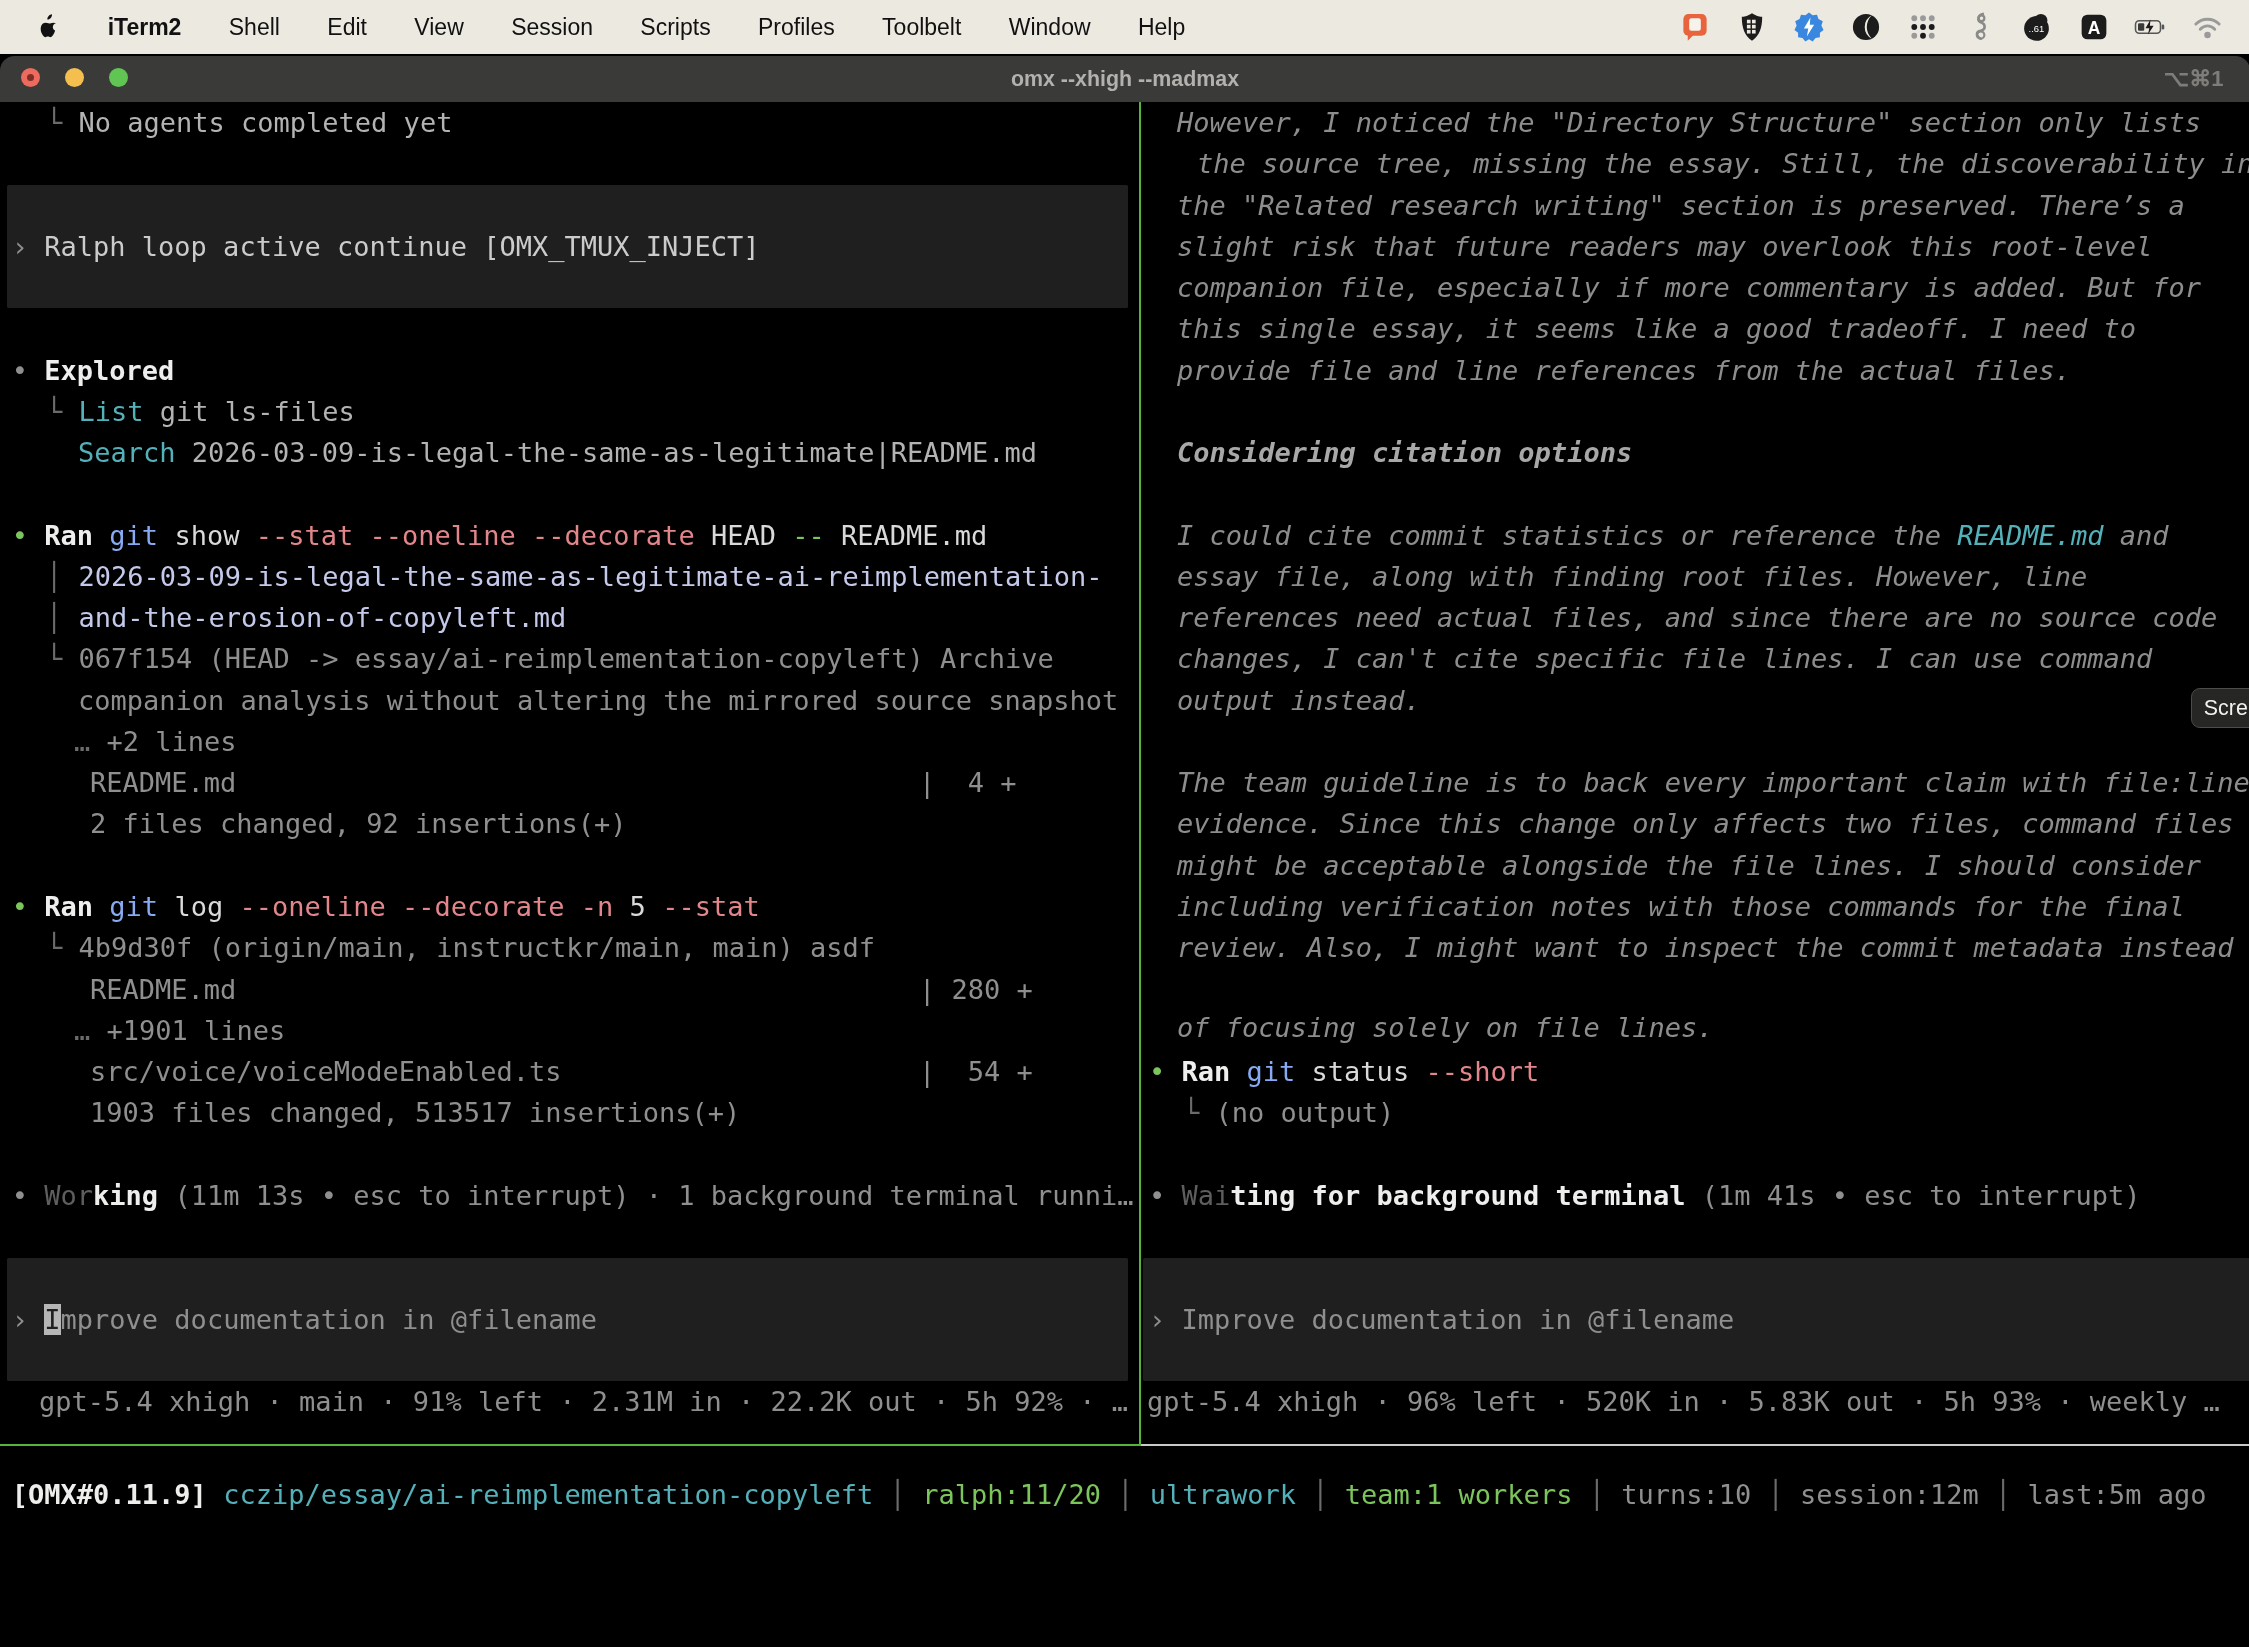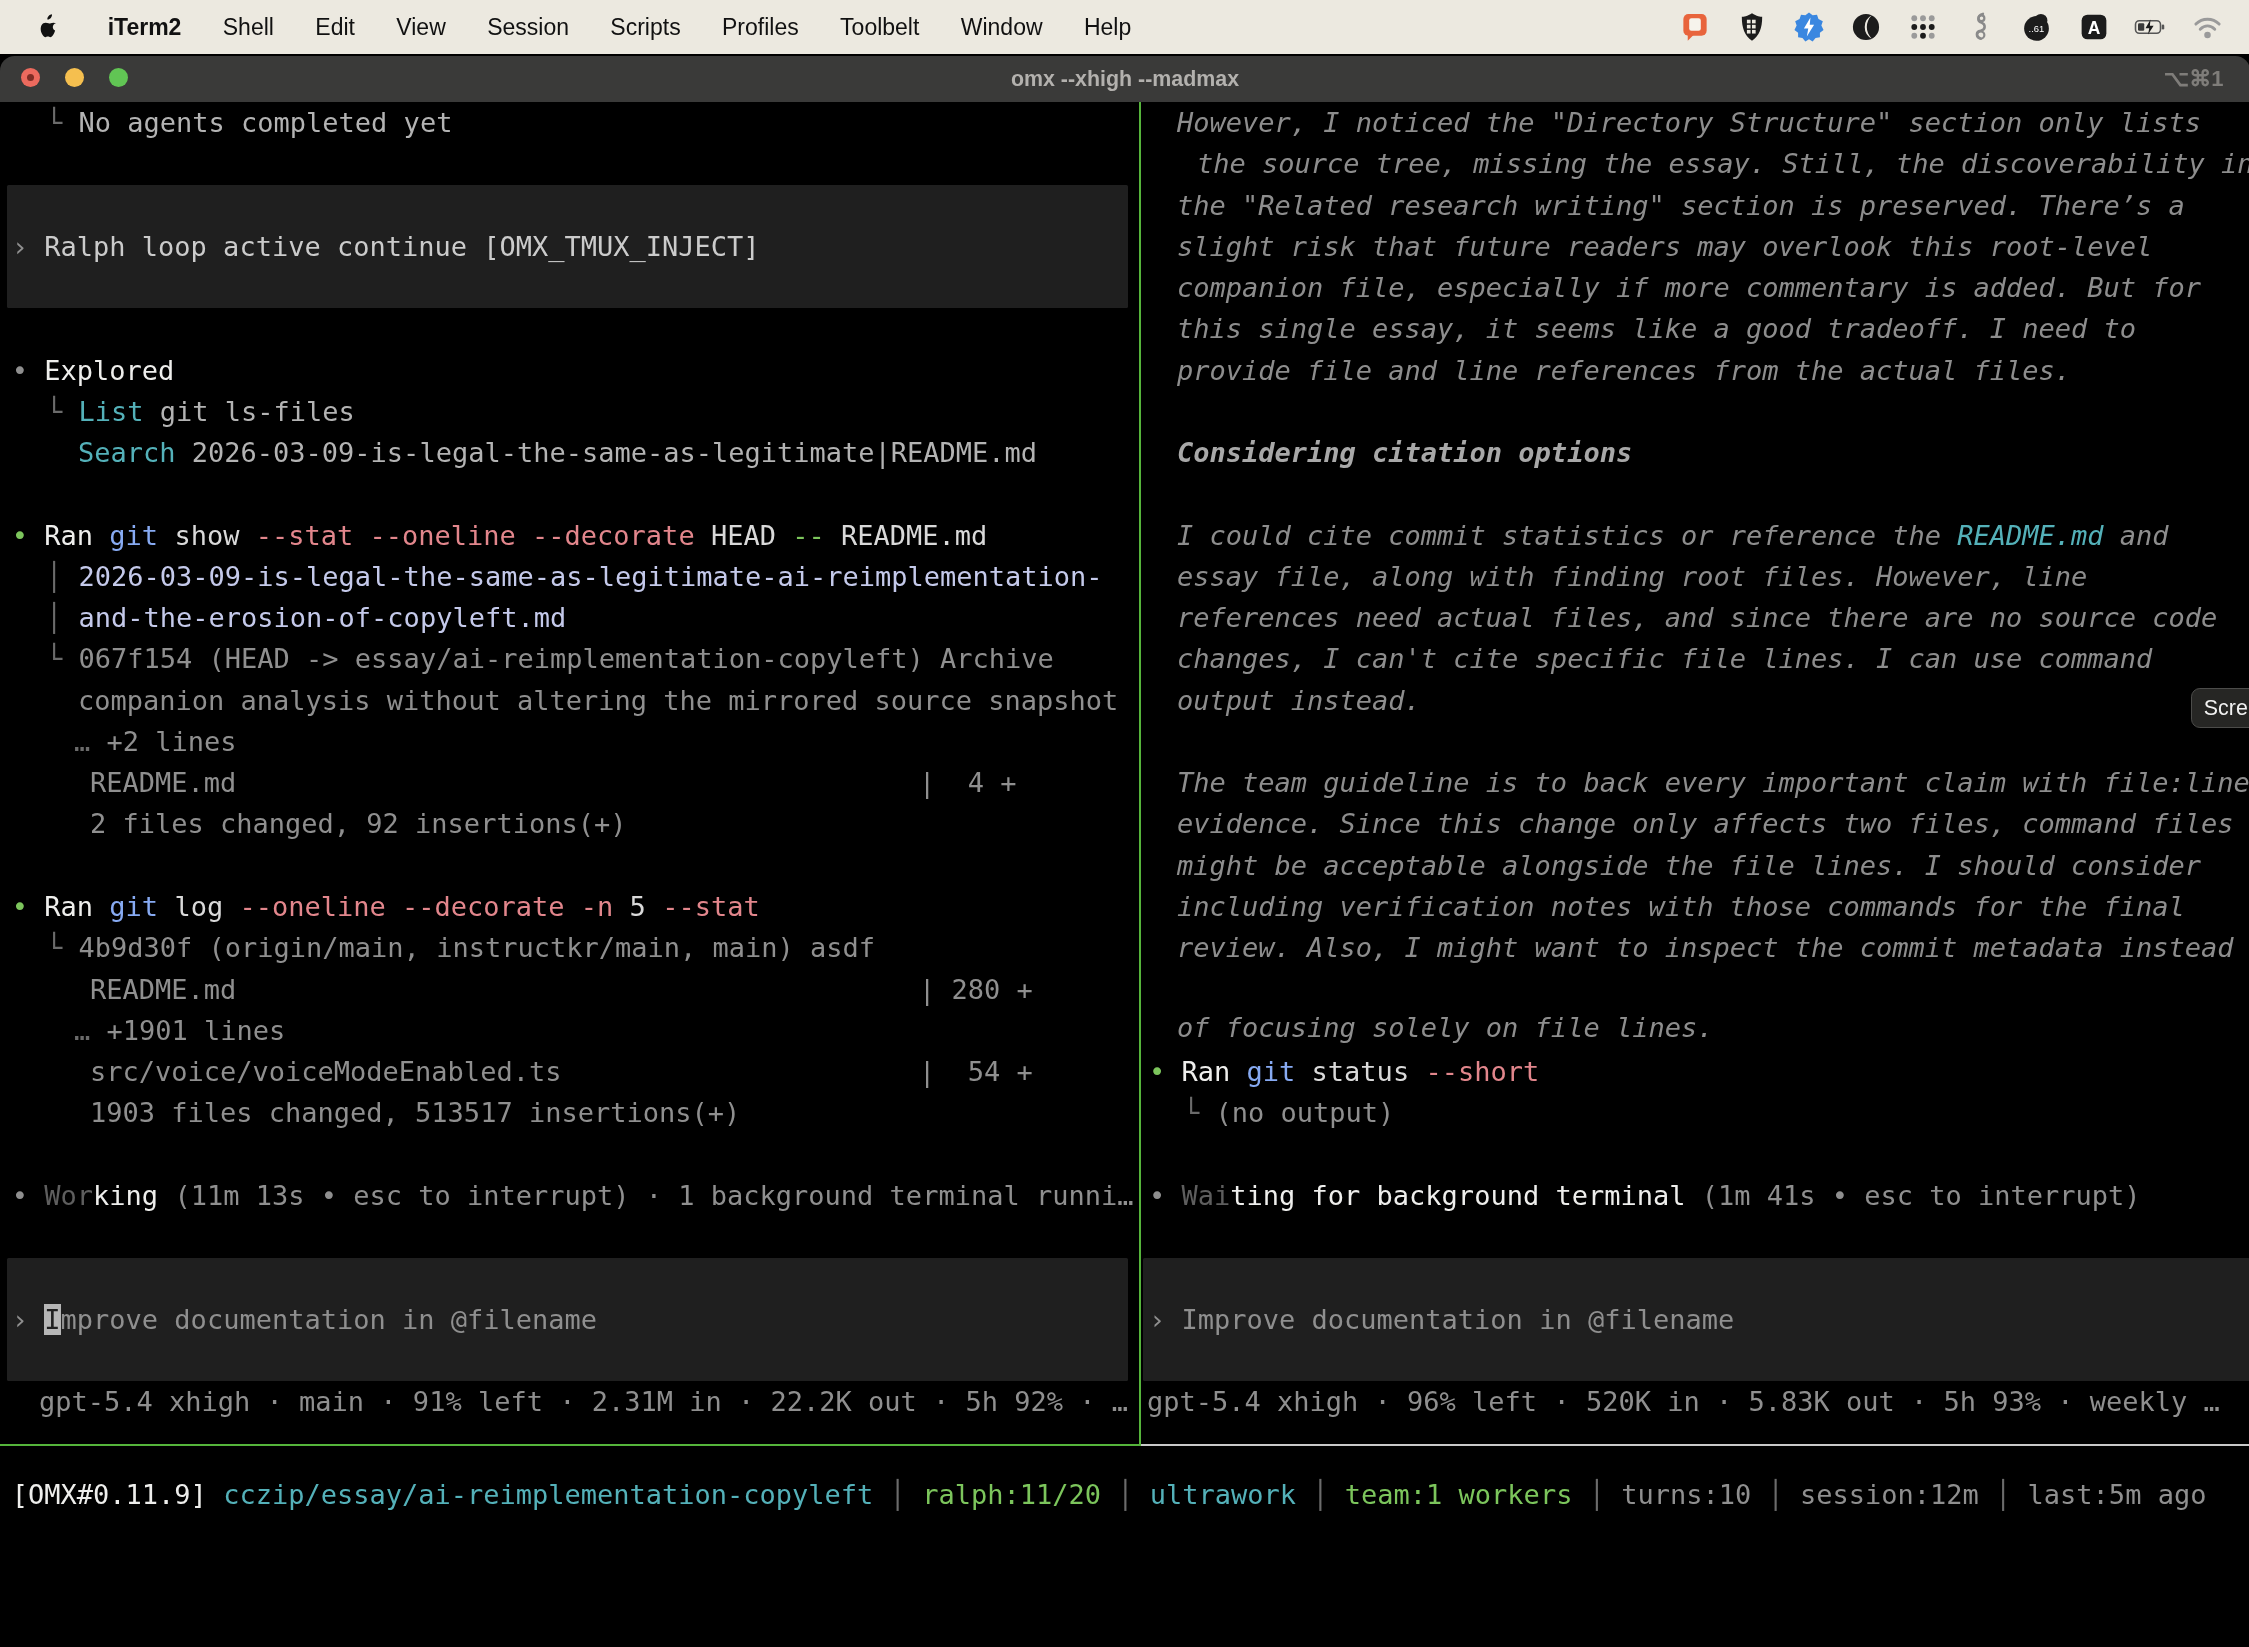--- a/index.html
+++ b/index.html
@@ -7,21 +7,21 @@
     width:2250px;height:1648px;position:relative;overflow:hidden;
     background:#000;font-family:"Liberation Sans",sans-serif;
   }
   
   .menubar{
     position:absolute;top:0;left:0;width:2250px;height:54px;
     background:var(--menubg);display:flex;align-items:center;
     font-size:23px;color:#111;
   }
   .menubar .apple{margin-left:37px;display:flex;align-items:center;}
-  .menu-items{display:flex;margin-left:31px;gap:6px;}
+  .menu-items{display:flex;margin-left:31px;gap:12px;}
   .menu-item{padding:0 17.7px;white-space:pre;}
   .menu-item.first{font-weight:bold;}
   .status-icons{position:absolute;right:25px;top:0;height:54px;display:flex;align-items:center;gap:22px;}
   .micon{display:flex;align-items:center;justify-content:center;width:35px;height:35px;}
   
   .window{
     position:absolute;top:56px;left:0;width:2250px;height:1591px;
     border-radius:14.8px 14.8px 11.8px 11.8px;overflow:hidden;background:#000;
   }
   .titlebar{
@@ -68,21 +68,21 @@
   }
   .tmux-left{position:absolute;left:7.4px;top:0;height:42px;line-height:42px;white-space:pre;}
   .tmux-right{position:absolute;right:5.9px;top:0;height:42px;line-height:42px;white-space:pre;}
   
   .c-gray{color:var(--gray);}
   .c-gray2{color:var(--gray2);}
   .c-light{color:var(--light);}
   .c-dim{color:var(--dim);}
   .c-dim2{color:var(--dim2);}
   .c-white{color:var(--white);}
-  .c-boldwhite{color:var(--boldwhite);font-weight:normal;text-align:center;}
+  .c-boldwhite{color:var(--boldwhite);font-weight:bold;text-align:center;}
   .c-teal{color:var(--teal);}
   .c-tealital{color:var(--teal);font-style:italic;}
   .c-blue{color:var(--blue);}
   .c-red{color:var(--red);}
   .c-green{color:var(--green);}
   .c-lav{color:var(--lav);}
   .c-ital{color:var(--ital);font-style:italic;}
   .c-italbold{color:var(--italbold);font-style:italic;font-weight:bold;}
   .c-statusgray{color:var(--statusgray);}
   .c-cursor{background:var(--cursorbg);color:#1f1f1f;}

